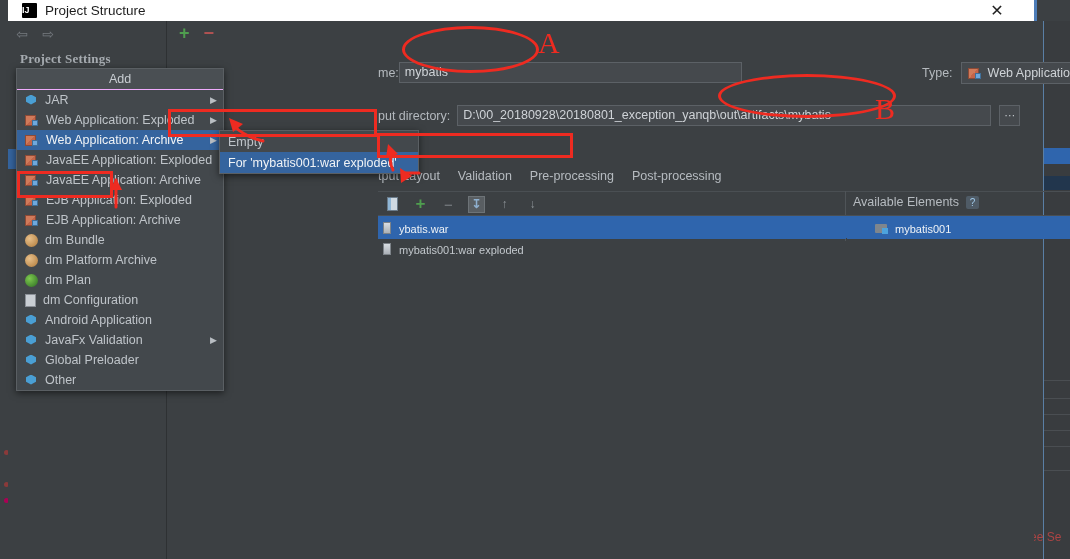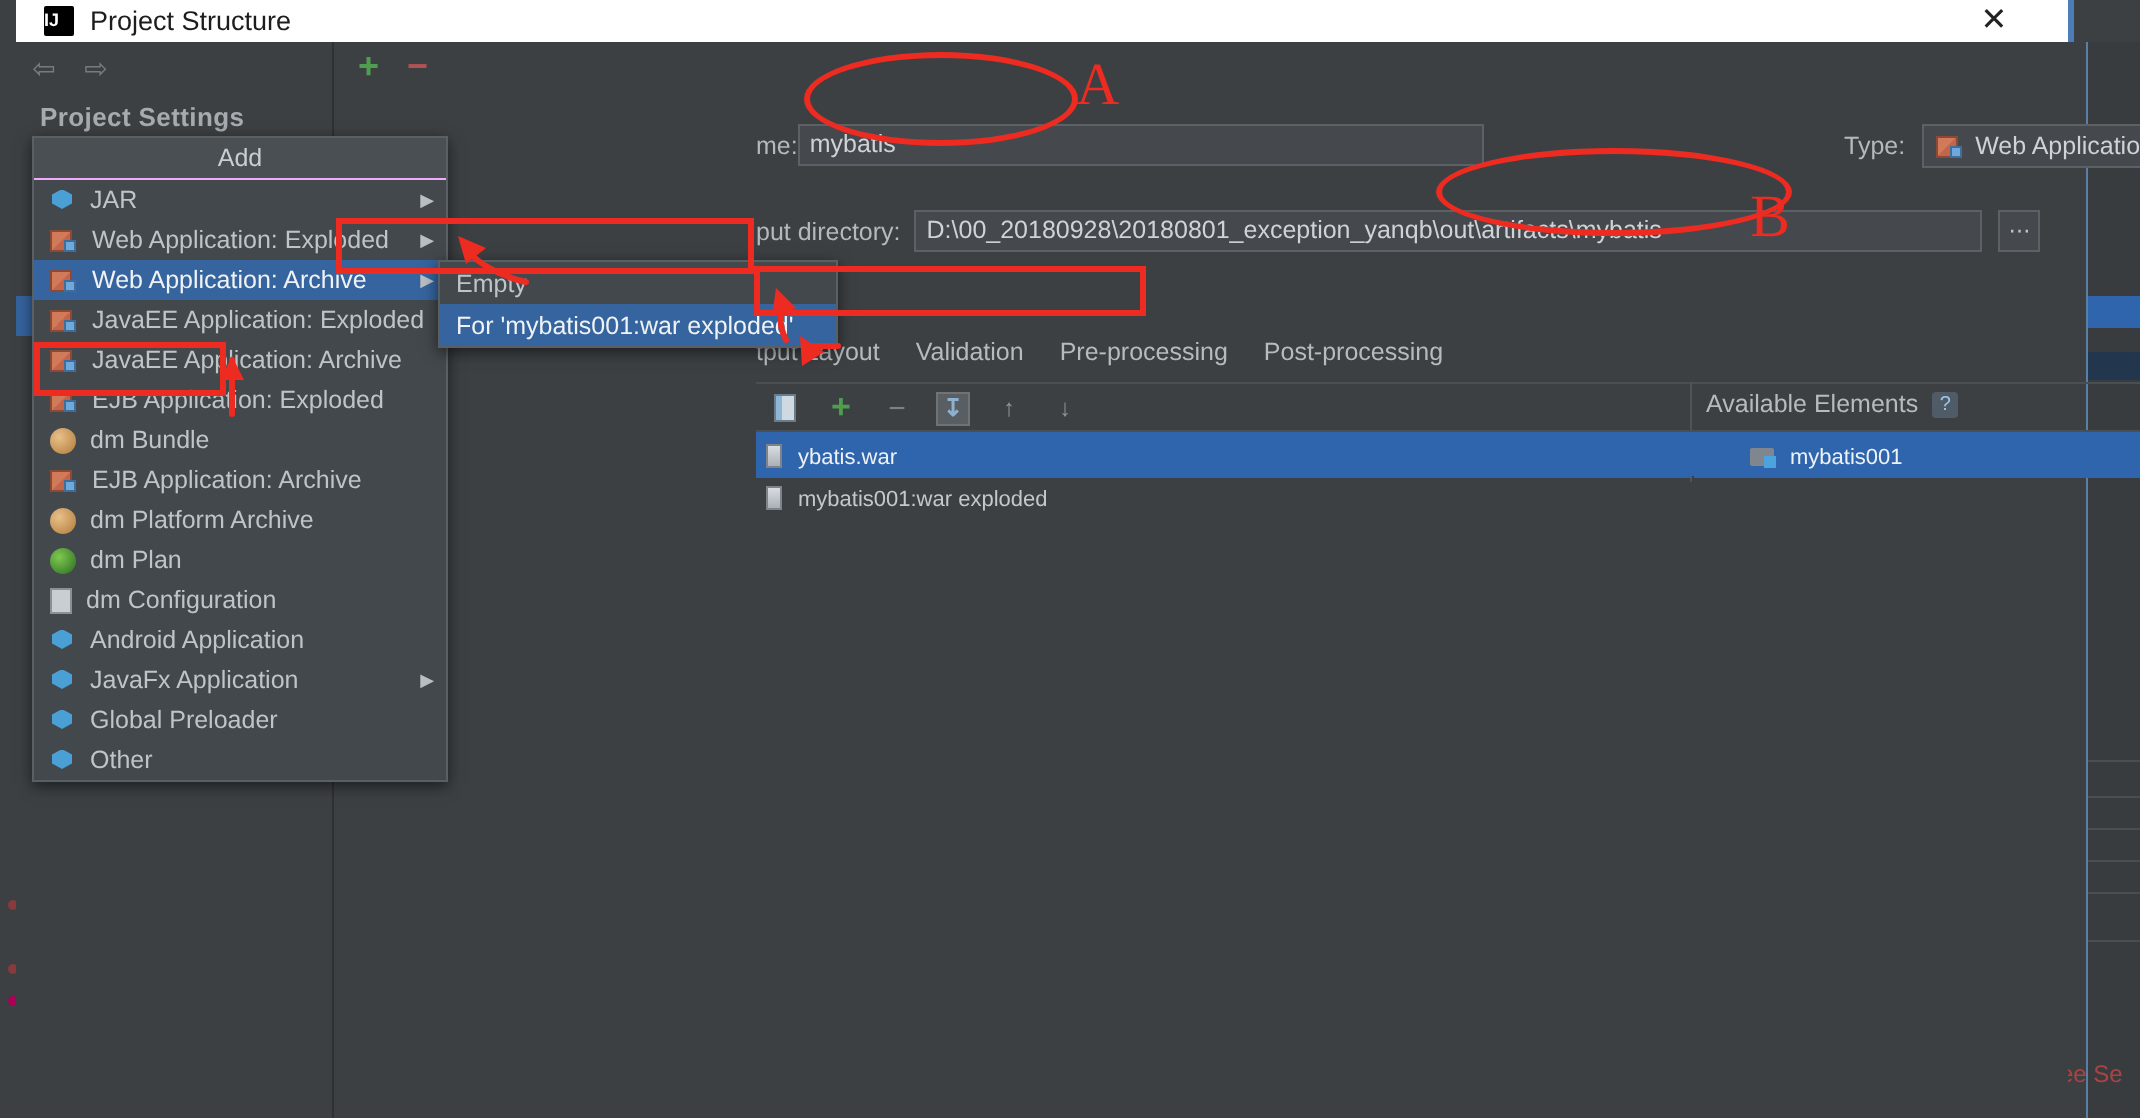--- a/index.html
+++ b/index.html
@@ -51,21 +51,21 @@
   
   .sidebar{
     position:absolute;left:0;top:0;width:158px;height:538px;background:#3c4043;
     border-right:1px solid #2e3133;
   }
   .side-nav{height:26px;display:flex;align-items:center;padding-left:6px;gap:10px;}
   .nav-arrow{
     width:16px;height:16px;color:#767b80;font-size:14px;line-height:16px;text-align:center;
   }
   .side-group{
-    padding:4px 0 2px 12px;color:#a6abb0;font-size:13px;font-weight:bold;letter-spacing:.2px;
+    padding:4px 0 2px 12px;color:#a6abb0;font-size:13px;font-weight:bold;letter-spacing:.2px;font-family:Liberation Serif, serif;
   }
   .side-item{
     height:20px;line-height:20px;padding-left:28px;color:#a9aeb3;font-size:13px;
   }
   .side-item.sel{background:#35649e;color:#e7ecf1;}
   .side-spacer{height:14px;}
   .side-problems{
     height:20px;line-height:20px;padding-left:28px;color:#a9aeb3;font-size:13px;
     display:flex;align-items:center;justify-content:space-between;padding-right:14px;
   }
@@ -394,46 +394,46 @@
       </div>
       <div class="menu-item">
         <span class="icon-webapp"></span>
         <span>JavaEE Application: Archive</span>
       </div>
       <div class="menu-item">
         <span class="icon-webapp"></span>
         <span>EJB Application: Exploded</span>
       </div>
       <div class="menu-item">
+        <span class="icon-webapp"></span>
+        <span>EJB Application: Archive</span>
+      </div>
+      <div class="menu-item">
         <span class="icon-dm"></span>
         <span>dm Bundle</span>
       </div>
       <div class="menu-item">
-        <span class="icon-webapp"></span>
-        <span>EJB Application: Archive</span>
-      </div>
-      <div class="menu-item">
         <span class="icon-dm"></span>
         <span>dm Platform Archive</span>
       </div>
       <div class="menu-item">
         <span class="icon-plan"></span>
         <span>dm Plan</span>
       </div>
       <div class="menu-item">
         <span class="icon-conf"></span>
         <span>dm Configuration</span>
       </div>
       <div class="menu-item">
         <span class="icon-jar"></span>
         <span>Android Application</span>
       </div>
       <div class="menu-item">
         <span class="icon-jar"></span>
-        <span>JavaFx Application</span>
+        <span>JavaFx Validation</span>
         <span class="sub">▶</span>
       </div>
       <div class="menu-item">
         <span class="icon-jar"></span>
         <span>Global Preloader</span>
       </div>
       <div class="menu-item">
         <span class="icon-jar"></span>
         <span>Other</span>
       </div>

